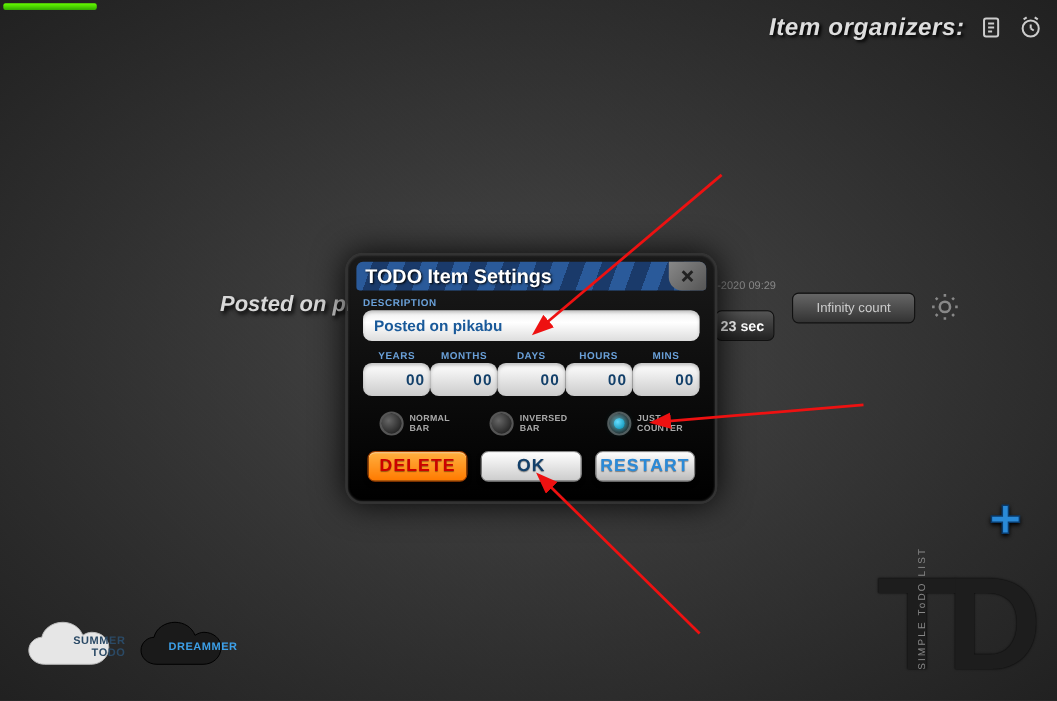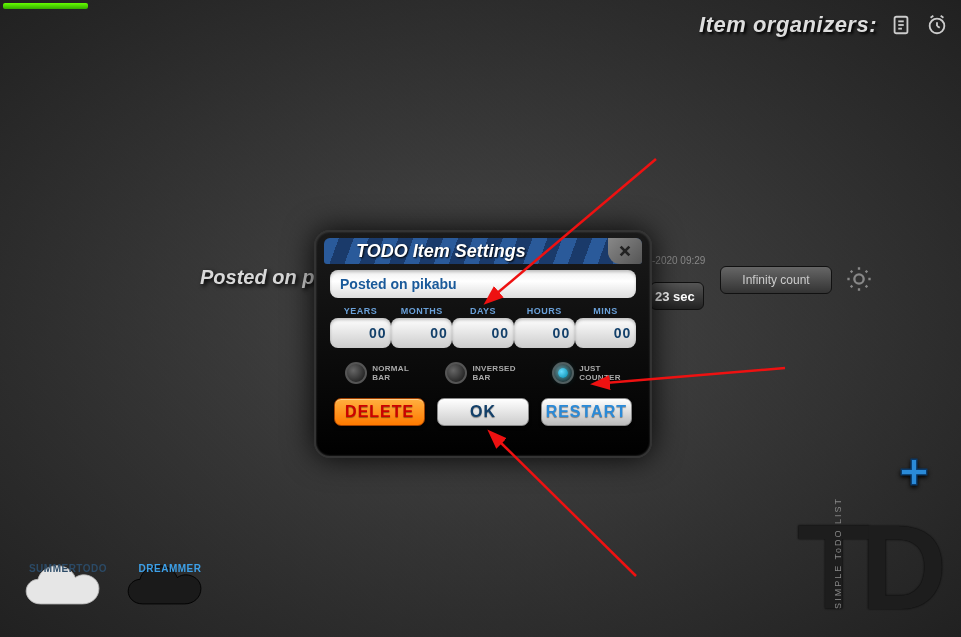--- a/index.html
+++ b/index.html
@@ -69,22 +69,22 @@
     box-shadow: 0 0 30px rgba(0,0,0,0.9), inset 0 0 2px #444;
     padding: 0;
   }
   .dialog-title {
     margin: 6px 8px 0 8px; height: 26px;
     background: repeating-linear-gradient(110deg,#2a5a9a 0,#2a5a9a 14px,#1a3a6a 14px,#1a3a6a 28px);
     border-radius: 6px 6px 3px 3px; display: flex; align-items: center; padding: 0 8px;
     position: relative;
   }
   .dialog-title-text {
-    font-family: 'Arial Narrow', Arial; font-style: italic; font-weight: bold;
-    font-size: 18px; color: #fff; text-shadow: 1px 1px 2px #000; margin-left: 24px;
+    font-family: 'Arial Narrow', Arial; font-weight: bold;
+    font-size: 18px; color: #fff; text-shadow: 1px 1px 2px #000;
   }
   .dialog-close {
     position: absolute; right: 0; top: 0; width: 34px; height: 26px;
     background: linear-gradient(135deg,#888,#555); border-radius: 0 6px 3px 12px;
     display: flex; align-items: center; justify-content: center; cursor: pointer;
   }
   .dialog-close svg { stroke: #222; stroke-width: 3; }
   .dialog-body { padding: 6px 14px 10px 14px; }
   .field-label {
     font-size: 9px; letter-spacing: 0.5px; color: #6aa0d8; font-weight: bold;
@@ -131,22 +131,22 @@
 
   
   .arrow { position: absolute; pointer-events: none; }
 
   
   .cloud {
     position: absolute; bottom: 24px; width: 92px; height: 50px;
   }
   .cloud svg { width: 100%; height: 100%; }
   .cloud .c-label {
-    position: absolute; inset: 0; display: flex; align-items: flex-start; justify-content: center;
-    flex-direction: row;
+    position: absolute; inset: 0; display: flex; align-items: flex-end; justify-content: center;
+    flex-direction: column;
     font-size: 10px; font-weight: bold; letter-spacing: 0.5px; text-align: center; line-height: 11px;
   }
   .cloud.light .c-label { color: #2b4a66; }
   .cloud.dark .c-label  { color: #3da0e8; }
 
   
   .td-block {
     position: absolute; right: 24px; bottom: 20px; width: 100px; height: 170px;
   }
   .td-bg {
@@ -211,20 +211,21 @@
   <div class="dialog-title">
     <span class="dialog-title-text">TODO Item Settings</span>
     <span class="dialog-close">
       <svg viewBox="0 0 16 16" width="14" height="14">
           <line x1="3" y1="3" x2="13" y2="13"></line>
           <line x1="13" y1="3" x2="3" y2="13"></line>
         </svg>
     </span>
   </div>
   <div class="dialog-body">
+    <div class="field-label">DESCRIPTION</div>
     <input class="desc-input" value="Posted on pikabu" style="">
 
     <div class="time-row">
       <div class="time-cell">
         <div class="field-label">YEARS</div>
         <input class="time-input" value="00" style="">
       </div>
       <div class="time-cell">
         <div class="field-label">MONTHS</div>
         <input class="time-input" value="00" style="">

